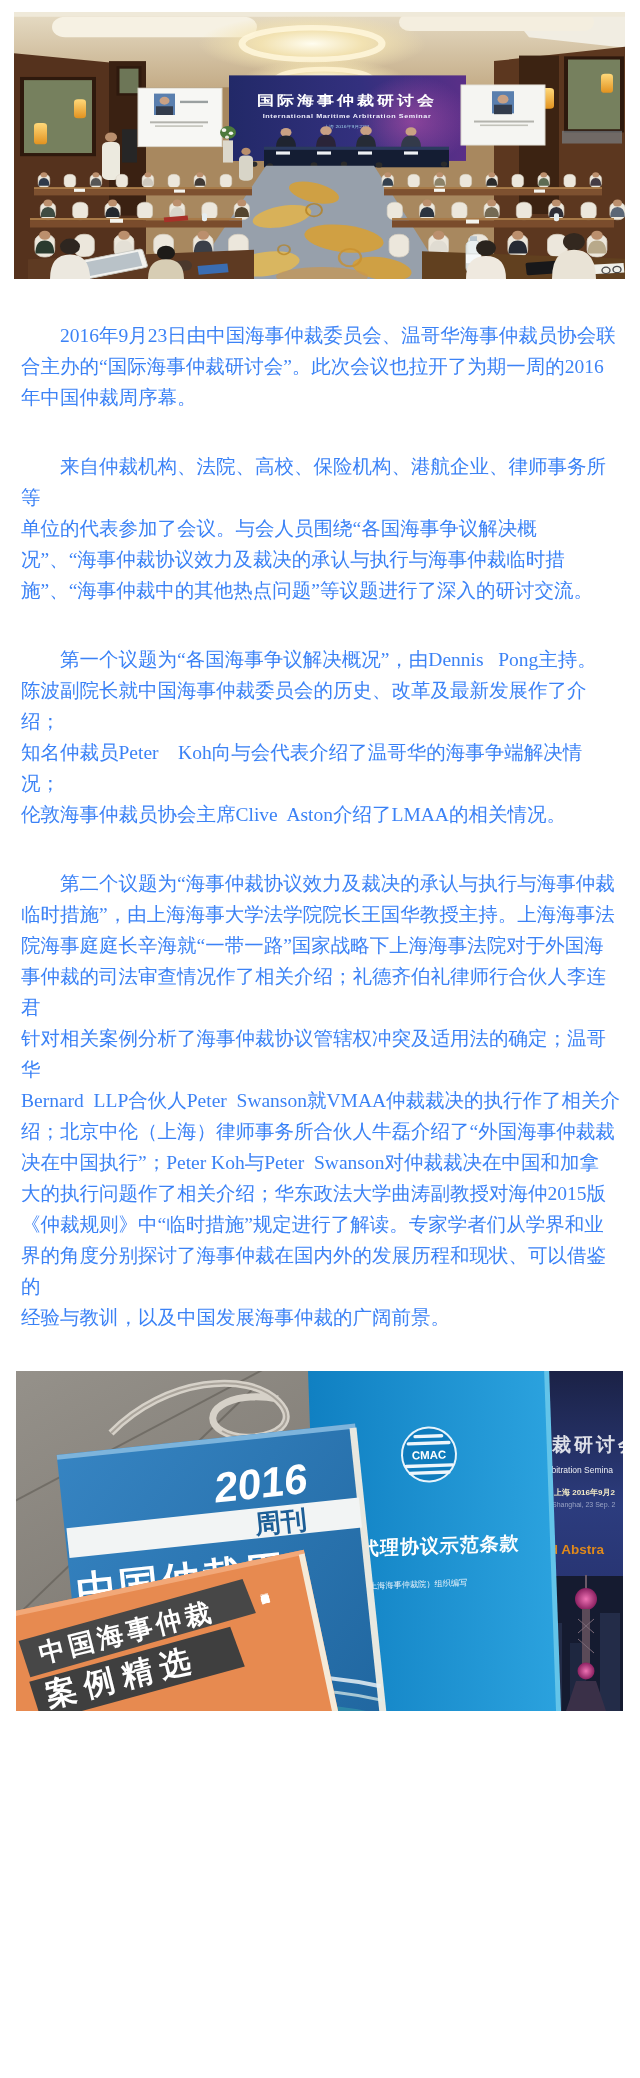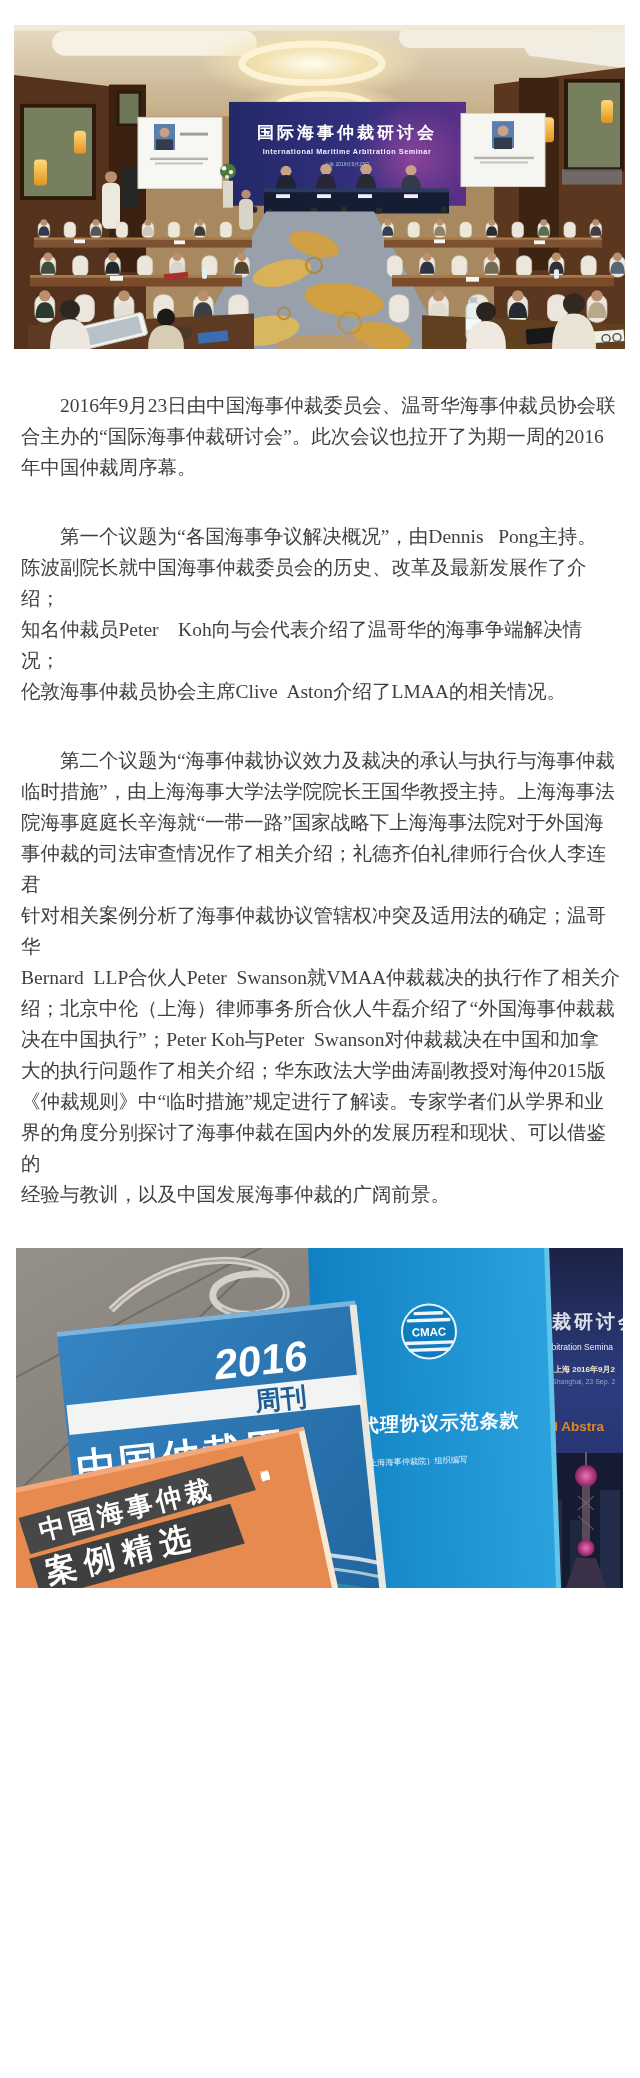--- a/index.html
+++ b/index.html
@@ -1,25 +1,25 @@
 <!DOCTYPE html>
 <html><head>
 <meta charset="utf-8">
 <style>
   * { margin:0; padding:0; box-sizing:border-box; }
   html,body { background:#ffffff; }
   body { width:640px; height:2078px; overflow:hidden; position:relative;
          font-family:"Liberation Serif","DejaVu Serif",serif; }
   figure { display:block; }
-  .photo1 { margin:25px 0 0 14px; width:611px; height:324px;border-radius:8px; }
+  .photo1 { margin:12px 0 0 14px; width:611px; height:267px;border-radius:8px; }
   .photo2 { margin:0 0 0 16px; width:607px; height:340px; }
   .photo1 svg, .photo2 svg { display:block; width:100%; height:100%; }
   section.article { margin:41px 19px 0 21px; }
   p.para {
-    font-size:19.5px; line-height:31px; color:#404040;
+    font-size:19.5px; line-height:31px; color:#3b82f6;
     white-space:pre-wrap; margin:0 0 38px 0;
     font-family:"Liberation Serif","DejaVu Serif",serif;
   }
   
   svg text { font-family:"Liberation Sans","DejaVu Sans",sans-serif; }
   .banner-cn { font-weight:bold; letter-spacing:3px; }
   .vert { writing-mode:tb; }
 </style>
 </head>
 <body>
@@ -301,20 +301,24 @@
     <circle cx="560" cy="290" r="11" fill="#33281f"></circle>
         <path d="M538,337 Q538,300 560,300 Q582,300 582,337 Z" fill="#e9e3d6"></path>
   </g>
 </svg>
 </figure>
 
 <section class="article">
   <p class="para">　　2016年9月23日由中国海事仲裁委员会、温哥华海事仲裁员协会联
 合主办的“国际海事仲裁研讨会”。此次会议也拉开了为期一周的2016
 年中国仲裁周序幕。</p>
+  <p class="para">　　来自仲裁机构、法院、高校、保险机构、港航企业、律师事务所等
+单位的代表参加了会议。与会人员围绕“各国海事争议解决概
+况”、“海事仲裁协议效力及裁决的承认与执行与海事仲裁临时措
+施”、“海事仲裁中的其他热点问题”等议题进行了深入的研讨交流。</p>
   <p class="para">　　第一个议题为“各国海事争议解决概况”，由Dennis   Pong主持。
 陈波副院长就中国海事仲裁委员会的历史、改革及最新发展作了介绍；
 知名仲裁员Peter    Koh向与会代表介绍了温哥华的海事争端解决情况；
 伦敦海事仲裁员协会主席Clive  Aston介绍了LMAA的相关情况。</p>
   <p class="para">　　第二个议题为“海事仲裁协议效力及裁决的承认与执行与海事仲裁
 临时措施”，由上海海事大学法学院院长王国华教授主持。上海海事法
 院海事庭庭长辛海就“一带一路”国家战略下上海海事法院对于外国海
 事仲裁的司法审查情况作了相关介绍；礼德齐伯礼律师行合伙人李连君
 针对相关案例分析了海事仲裁协议管辖权冲突及适用法的确定；温哥华
 Bernard  LLP合伙人Peter  Swanson就VMAA仲裁裁决的执行作了相关介

